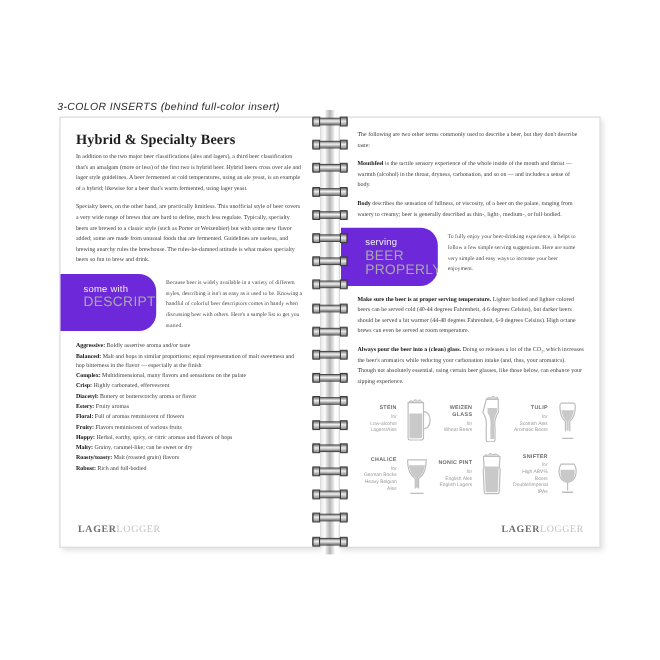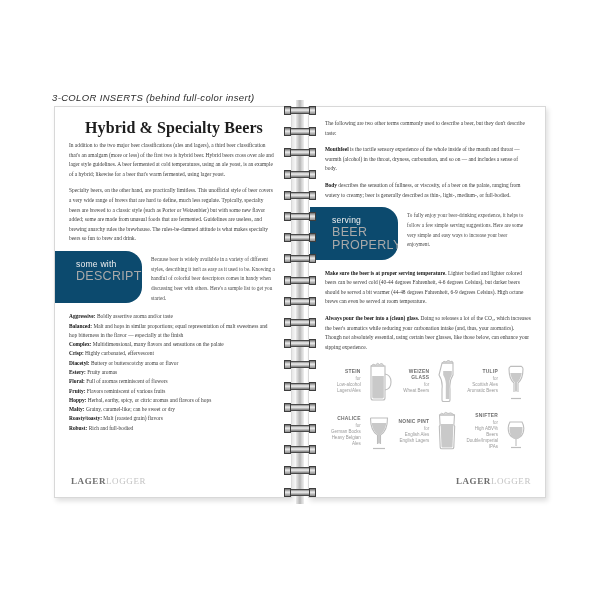--- a/index.html
+++ b/index.html
@@ -69,39 +69,39 @@
     position: absolute; top: 0; width: 7px; height: 9px;
     background: linear-gradient(to bottom,#6d6d6d,#ededed 45%,#8c8c8c);
     border: 1px solid #3d3d3d;
   }
   .ring .cap-l { left: 0; }
   .ring .cap-r { right: 0; }
 
   
   h2.head {
     font-family: "Liberation Serif", serif;
-    font-size: 16px; font-weight: bold;
-    margin: 0 0 4px 16px; color: #1d1d1d;
+    font-size: 13px; font-weight: bold;
+    margin: 0 0 4px 0; color: #1d1d1d;
     letter-spacing: 0.1px;
   }
   p.body {
     font-size: 5.4px; line-height: 1.78;
     margin: 0 0 7px 0; color: #3a3a3a;
     text-align: left;
   }
   p.body b { color: #161616; }
 
   
   .callout {
     position: relative;
     display: flex;
     margin: 4px 0 9px 0;
   }
   .callout-box {
-    background: #0c4a6e;
+    background: #6d28d9;
     width: 88px; min-height: 46px;
     border-radius: 0 16px 16px 0;
     padding: 9px 7px 7px 8px;
     flex: 0 0 auto;
     overflow: hidden;
   }
   .callout-box.left-flush { margin-left: -15px; padding-left: 22px; }
   .callout-line1 {
     font-family: "Liberation Sans", sans-serif;
     font-size: 8.6px;

